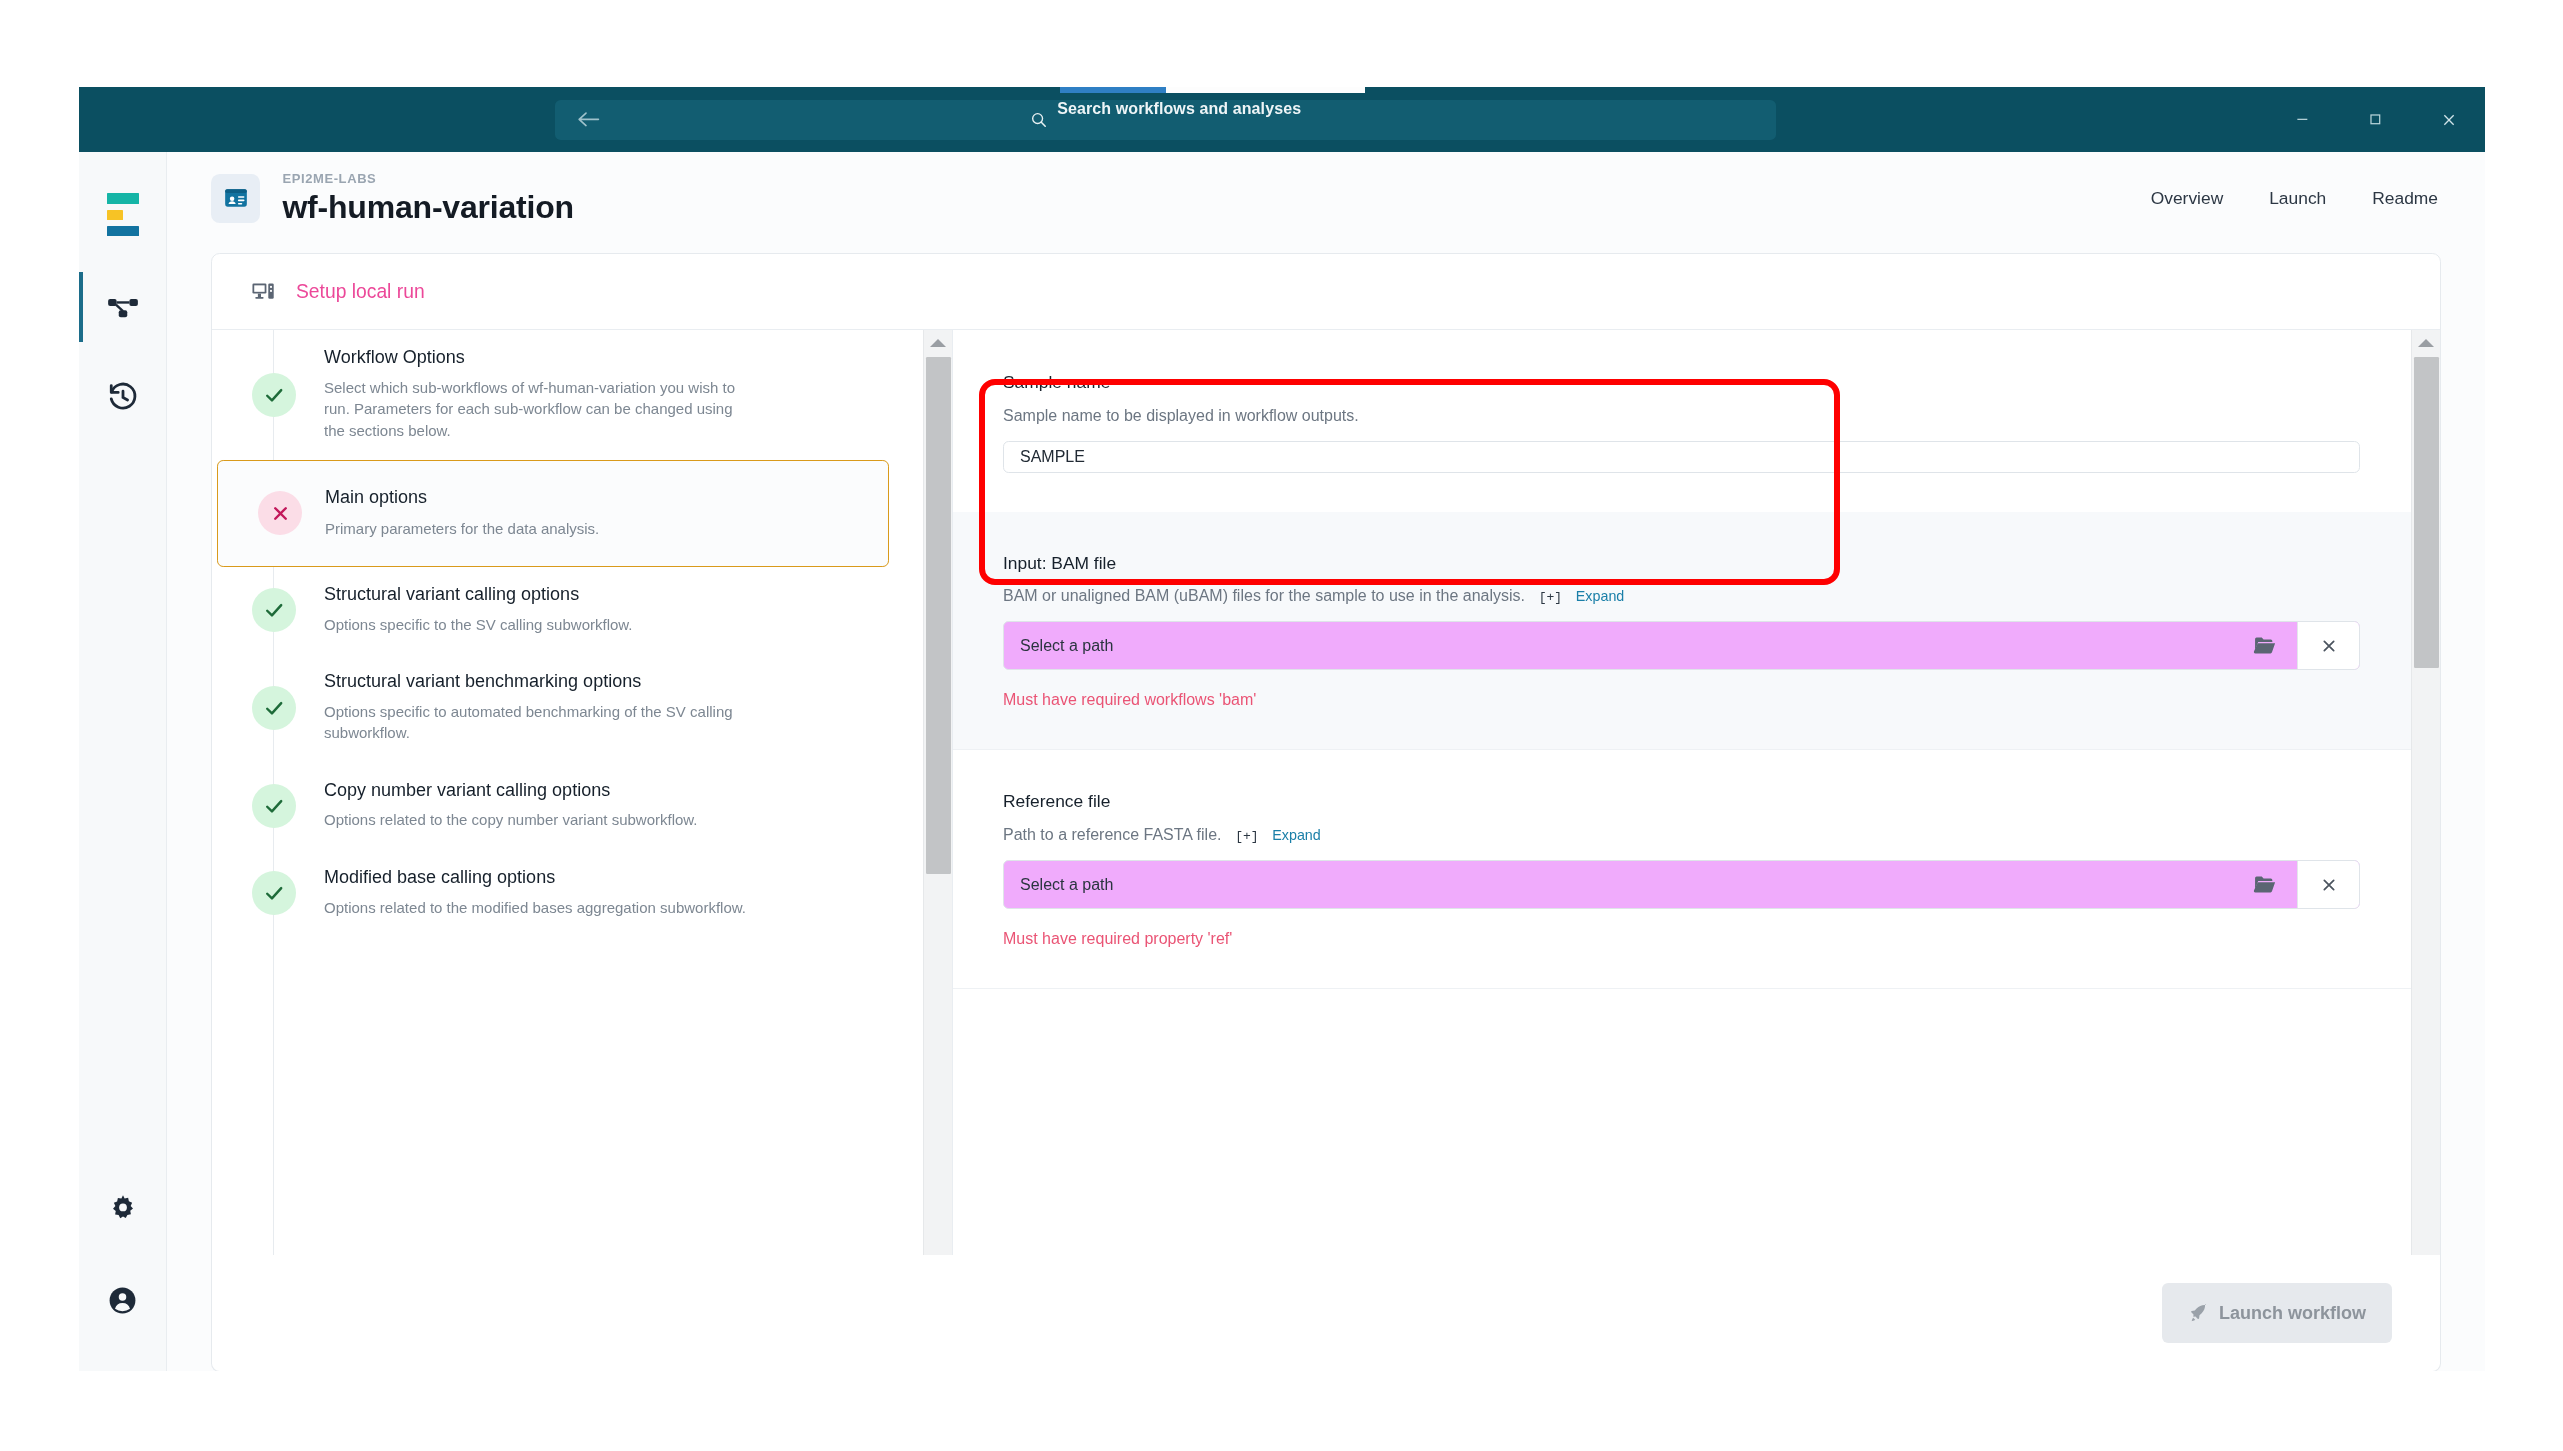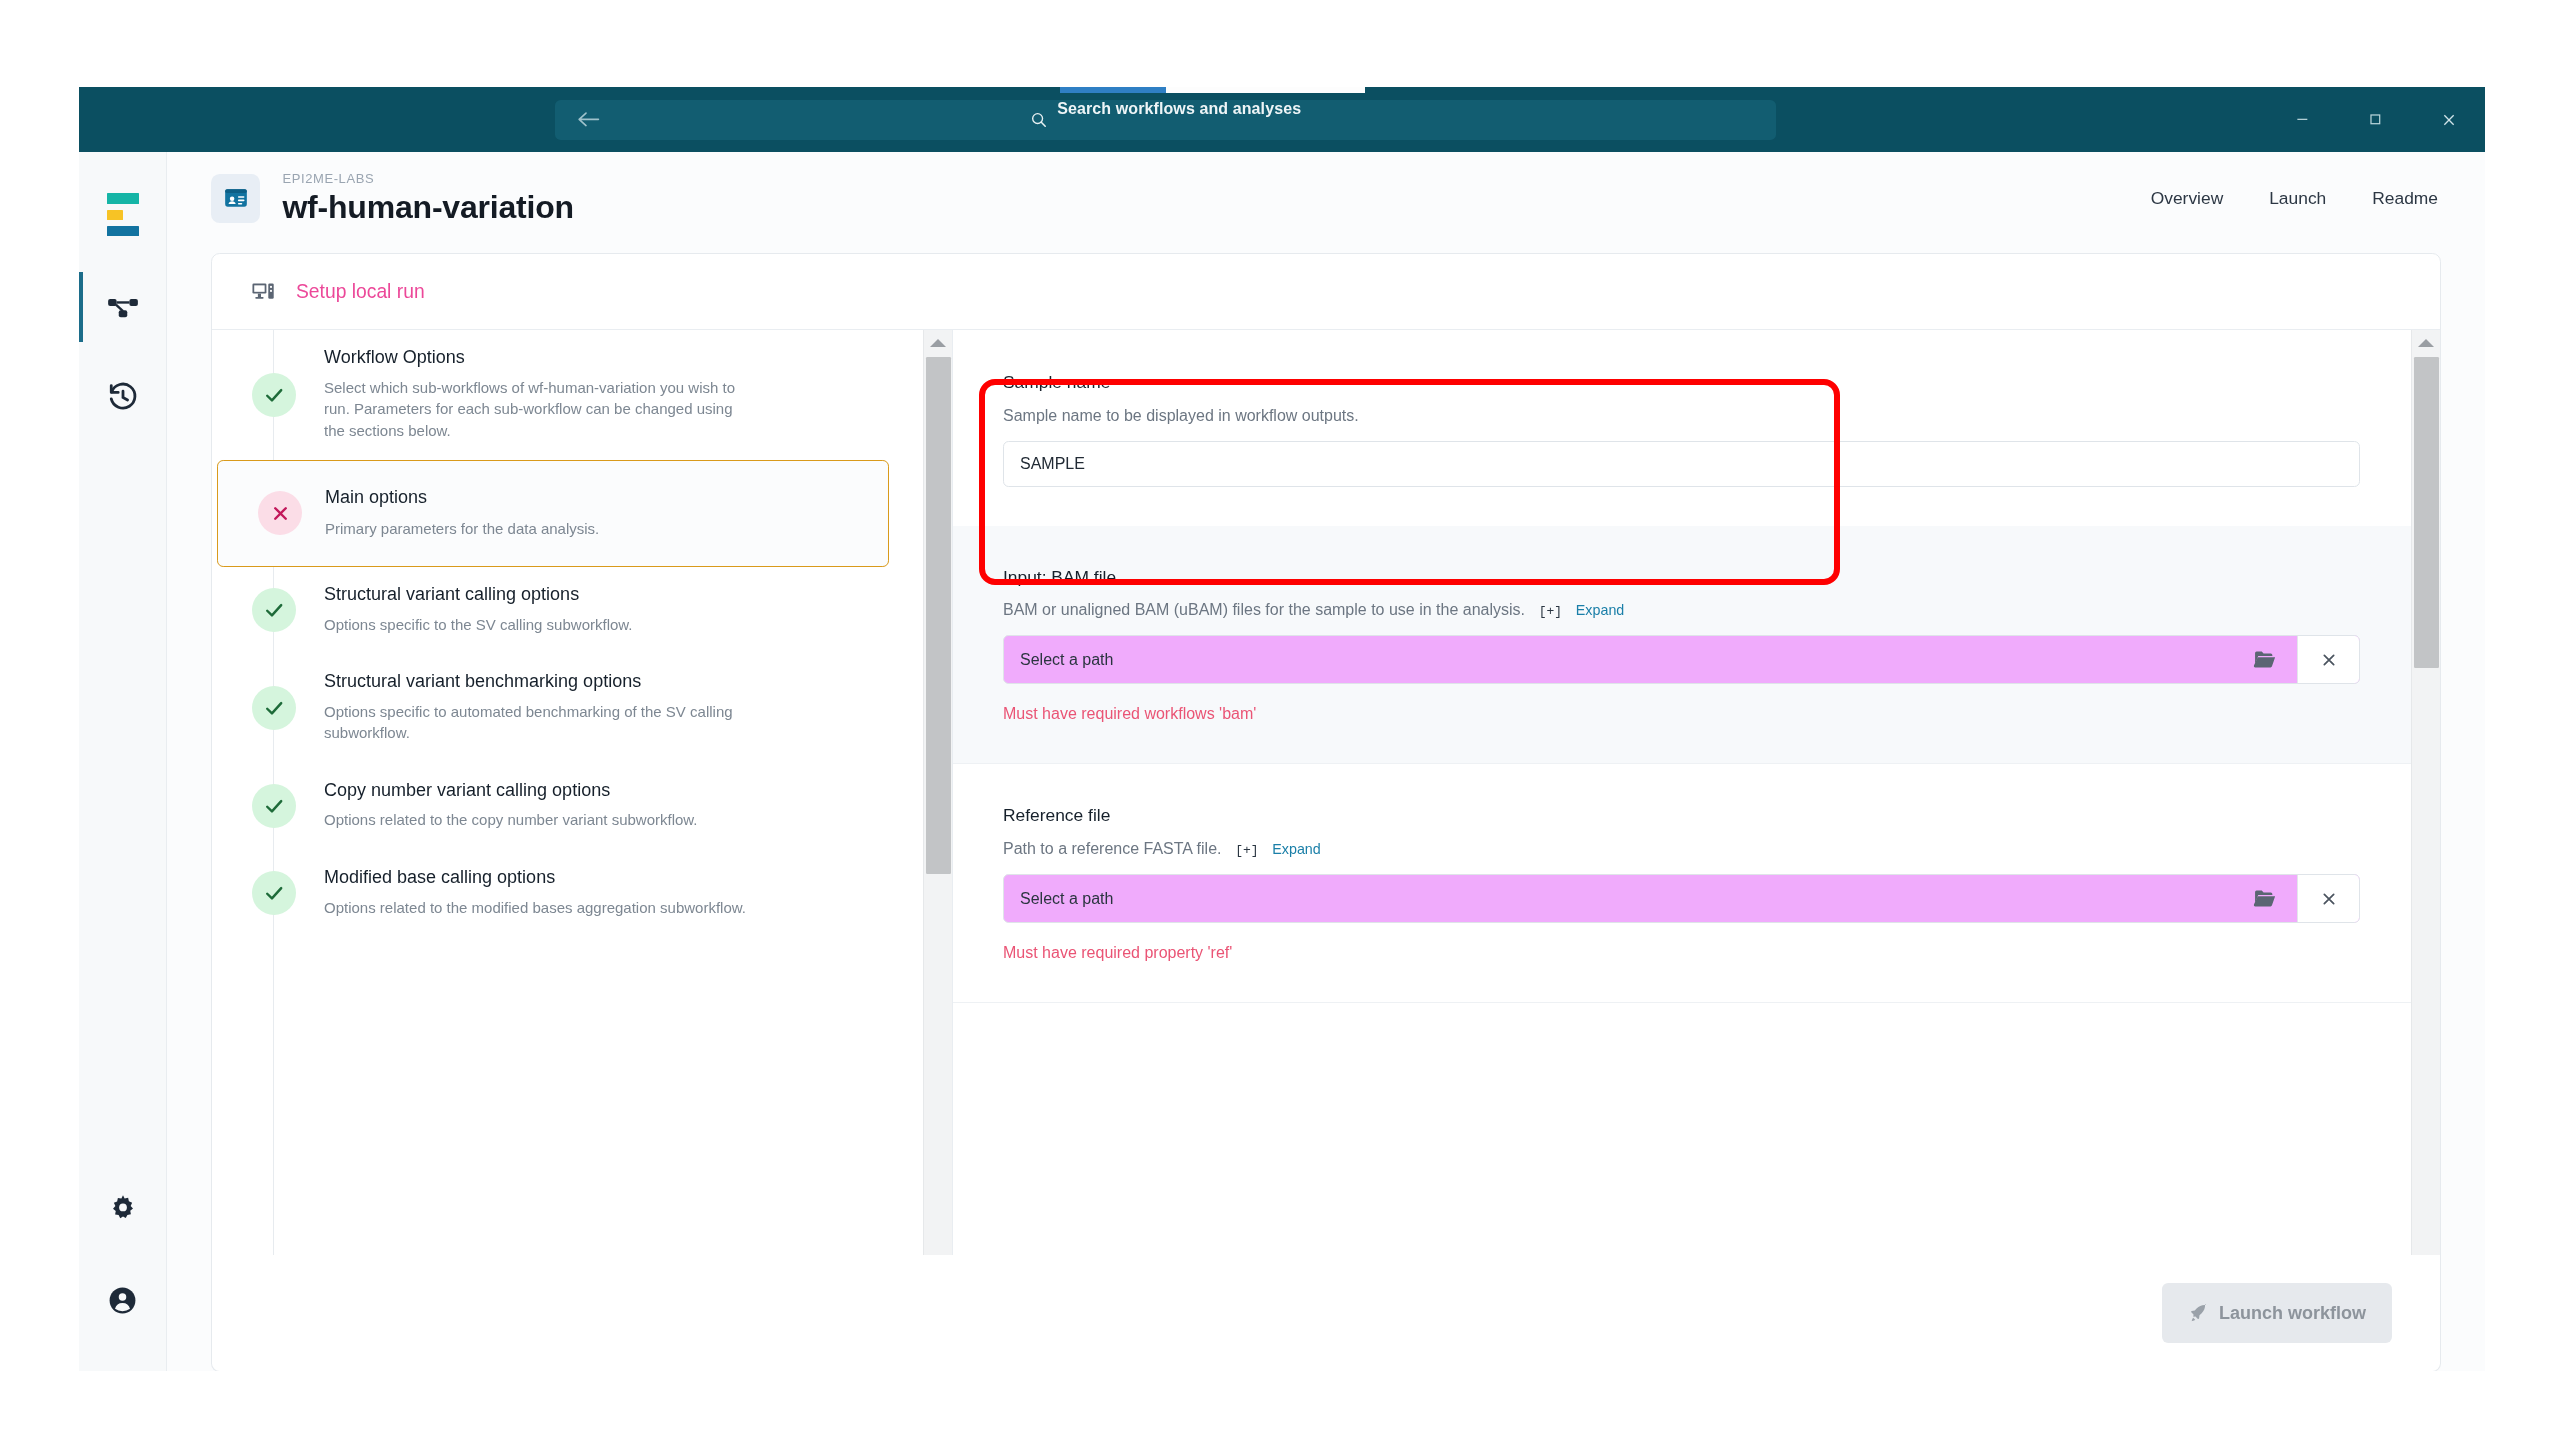--- a/index.html
+++ b/index.html
@@ -177,21 +177,21 @@
     background: #e8eef5;
     border-radius: 8.7px;
     display: flex;
     align-items: center;
     justify-content: center;
     flex: 0 0 49px;
   }
   .wf-titles { margin-left: 22.4px; }
   .wf-org {
     font-size: 13px;
-    font-weight: normal;
+    font-weight: bold;
     letter-spacing: 0.6px;
     color: #9aa5b1;
     margin-bottom: 3px;
   }
   .wf-name {
     font-size: 32px;
     font-weight: bold;
     color: #141b24;
     letter-spacing: -0.2px;
   }
@@ -339,21 +339,21 @@
     color: #2b3642;
     font-family: "Liberation Mono", monospace;
   }
   .f-expand {
     font-size: 14.3px;
     color: #1a7fa8;
     cursor: pointer;
   }
   .f-input {
     width: 100%;
-    height: 46px;
+    height: 32px;
     border: 1.2px solid #dfe4e9;
     border-radius: 5.6px;
     background: #ffffff;
     font-size: 16px;
     color: #212a34;
     padding: 0 16px;
     font-family: "Liberation Sans", sans-serif;
     outline: none;
   }
   .path-row {

